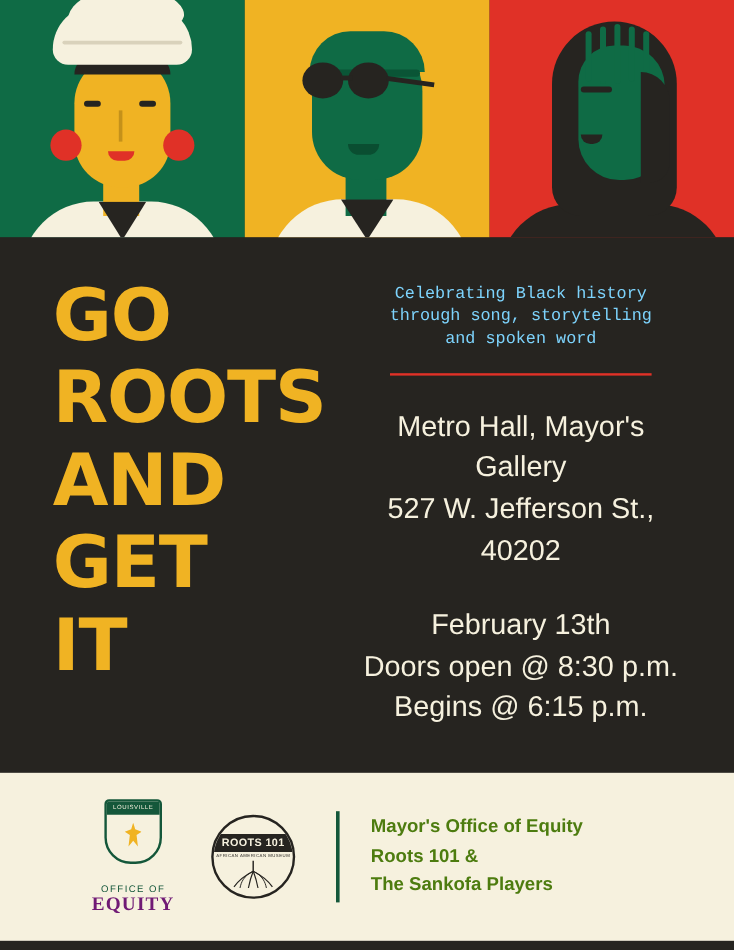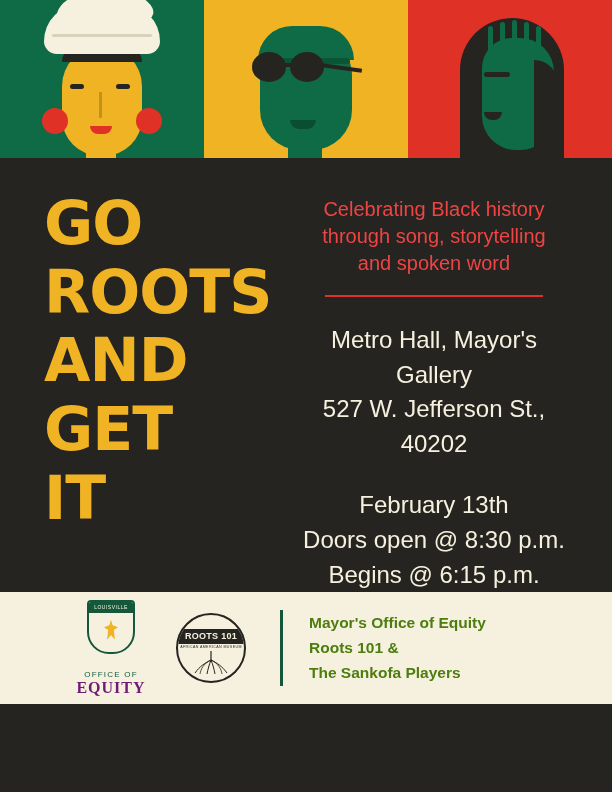--- a/index.html
+++ b/index.html
@@ -9,21 +9,21 @@
   body {
     width: 612px;
     height: 792px;
     font-family: "Liberation Sans", sans-serif;
     background: #262420;
     overflow: hidden;
   }
   .poster {
     position: relative;
     width: 612px;
-    height: 704px;
+    height: 784px;
     background: #262420;
     display: flex;
     flex-direction: column;
   }
 
   
   .art-band {
     position: relative;
     width: 612px;
     height: 198px;
@@ -287,24 +287,25 @@
     margin-bottom: 10px;
   }
   .details {
     flex: 1;
     padding: 38px 36px 0 6px;
     box-sizing: border-box;
     text-align: center;
     color: #f6f1de;
   }
   .tagline {
-    color: #ef4444;
-    font-size: 20px;
+    color: #7dd3fc;
+    font-size: 14px;
     line-height: 1.35;
     margin-bottom: 18px;
+    font-family: Liberation Mono, monospace;
   }
   .rule {
     width: 218px;
     height: 2px;
     background: #e03127;
     margin: 0 auto 26px auto;
   }
   .block {
     font-size: 24px;
     line-height: 1.45;

